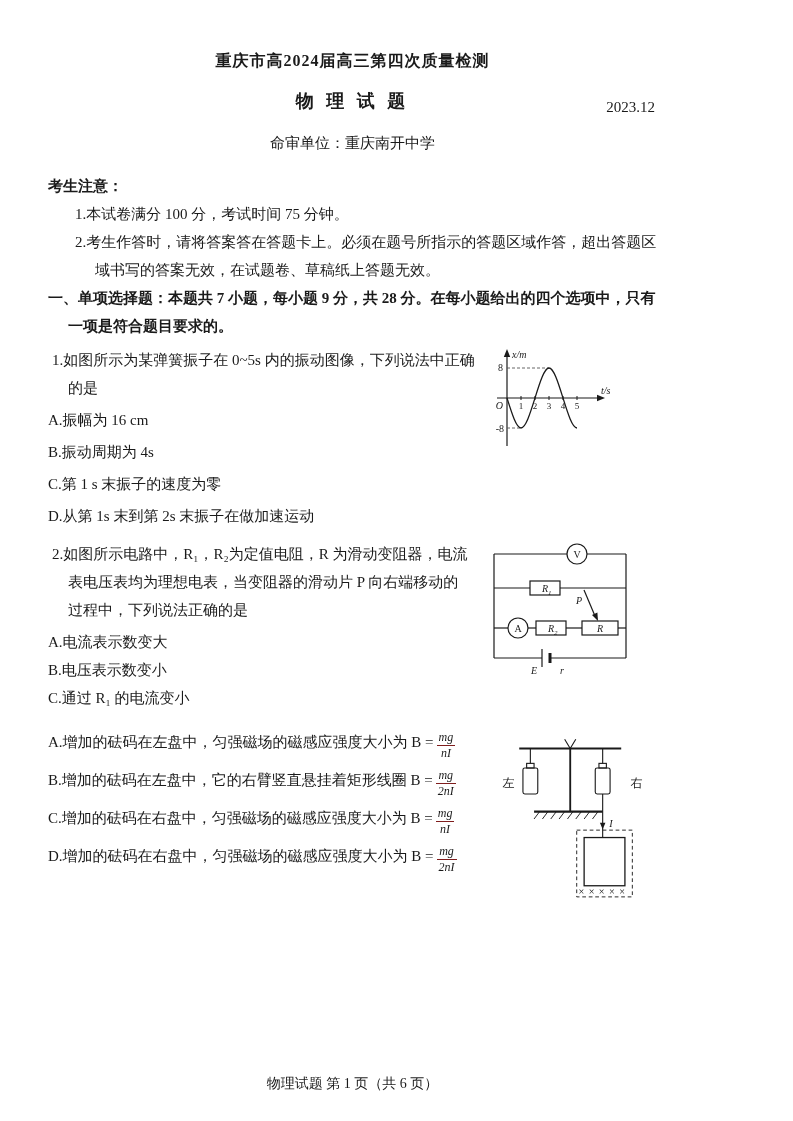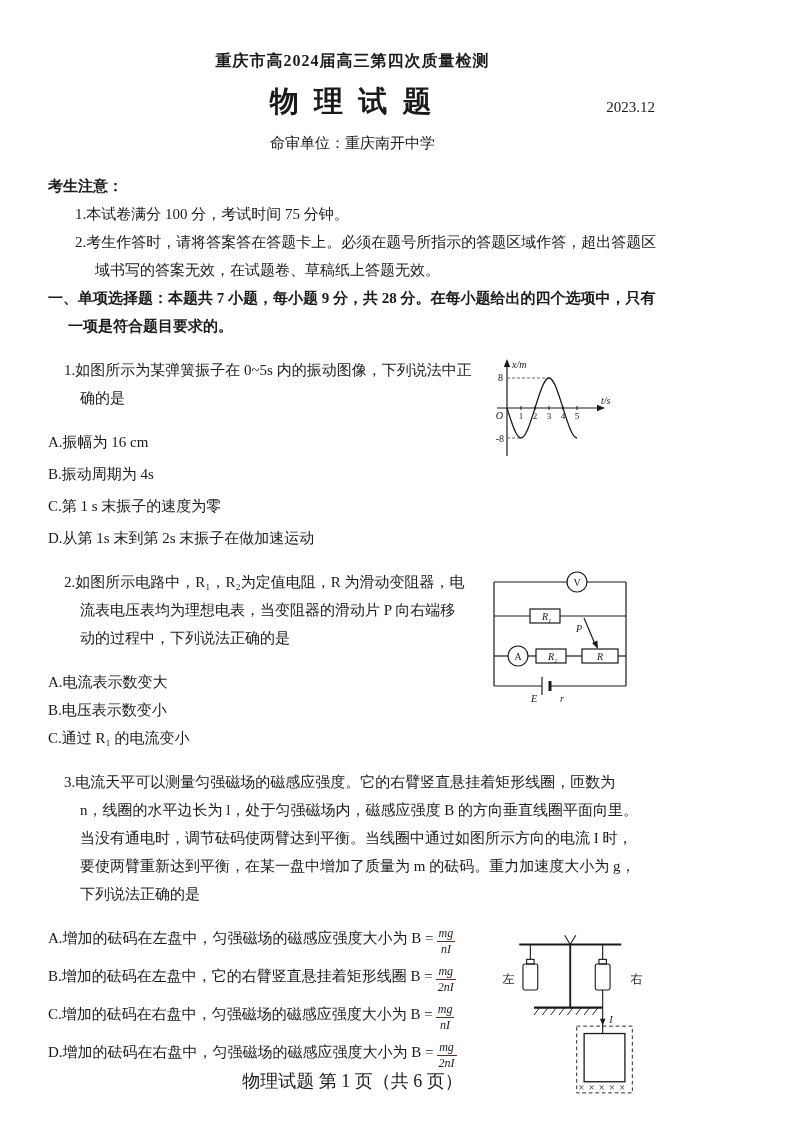--- a/index.html
+++ b/index.html
@@ -6,47 +6,47 @@
   html, body { margin:0; padding:0; background:#ffffff; }
   body {
     width:793px; height:1121px;
     font-family:"Liberation Serif","DejaVu Serif",serif;
     color:#1a1a1a; font-size:15px;
   }
   .page { position:relative; width:705px; height:1121px; background:#fff; padding:50px 48px 0; overflow:hidden; }
   .center { text-align:center; }
   .exam-line { font-size:16px; line-height:22px; letter-spacing:1px; font-weight:600; }
   .title-row { position:relative; margin-top:10px; height:38px; }
-  .main-title { font-size:29px; font-weight:bold; letter-spacing:4px; line-height:38px; }
+  .main-title { font-size:18px; font-weight:bold; letter-spacing:4px; line-height:38px; }
   .exam-date { position:absolute; right:2px; bottom:4px; font-size:15px; font-weight:normal; letter-spacing:0; }
   .issuer { font-size:15px; margin-top:12px; line-height:22px; }
   .notice-heading { font-weight:bold; margin-top:18px; line-height:28px; }
   .notice-item { line-height:28px; }
   .ni-1 { padding-left:27px; }
   .ni-2 { padding-left:47px; text-indent:-20px; }
   .section-heading { font-weight:bold; line-height:28px; padding-left:20px; text-indent:-20px; }
   .question { clear:both; }
-  .q-stem { margin:16px; line-height:28px; padding-left:16px; text-indent:-16px; }
+  .q-stem { margin:4px; line-height:28px; padding-left:16px; text-indent:-16px; }
   .option { line-height:28px; }
   .q1 { margin-top:6px; }
   .q1 .option { margin:4px 0; }
   .q2 { margin-top:10px; }
   .q3 { margin-top:16px; }
   .q3 .option { margin:5px 0; }
   .q4 { margin-top:8px; }
   .fig { float:right; }
   .fig-q1 { margin:0 40px 4px 12px; }
   .fig-q2 { margin:0 22px 4px 12px; }
   .fig-q3 { margin:2px 4px 4px 12px; }
   svg { display:block; }
   svg text { font-family:"Liberation Serif","DejaVu Serif",serif; fill:#1a1a1a; }
   .frac { display:inline-block; text-align:center; vertical-align:-10px; line-height:15px; font-size:12px; font-style:italic; margin-left:3px; }
   .frac .num { display:block; padding:0 2px; }
   .frac .den { display:block; border-top:1px solid #7f1d1d; padding:0 2px; }
-  .page-footer { position:absolute; left:0; right:0; bottom:28px; text-align:center; font-size:18px; }
+  .page-footer { position:absolute; left:0; right:0; bottom:28px; text-align:center; font-size:14px; }
 </style>
 </head>
 <body>
 
 <div class="page">
 
   <div class="exam-line center">重庆市高2024届高三第四次质量检测</div>
 
   <div class="title-row center">
     <span class="main-title">物 理 试 题</span>
@@ -131,21 +131,20 @@
         <text x="82" y="134" font-size="10" font-style="italic" text-anchor="middle">r</text>
       </svg>
     </div>
     <p class="q-stem">2.如图所示电路中，R₁，R₂为定值电阻，R 为滑动变阻器，电流表电压表均为理想电表，当变阻器的滑动片 P 向右端移动的过程中，下列说法正确的是</p>
     <div class="option">A.电流表示数变大</div>
     <div class="option">B.电压表示数变小</div>
     <div class="option">C.通过 R₁ 的电流变小</div>
   </div>
 
   <div class="question q3">
-    <p class="q-stem">3.电流天平可以测量匀强磁场的磁感应强度。它的右臂竖直悬挂着矩形线圈，匝数为 n，线圈的水平边长为 l，处于匀强磁场内，磁感应强度 B 的方向垂直线圈平面向里。当没有通电时，调节砝码使两臂达到平衡。当线圈中通过如图所示方向的电流 I 时，要使两臂重新达到平衡，在某一盘中增加了质量为 m 的砝码。重力加速度大小为 g，下列说法正确的是</p>
     <div class="fig fig-q3">
       <svg width="160" height="178" viewBox="0 0 160 192">
         <line x1="22" y1="20" x2="132" y2="20" stroke="#1a1a1a" stroke-width="2"></line>
         <polyline points="71,10 77,20 83,10" fill="none" stroke="#1a1a1a" stroke-width="1.2"></polyline>
         <line x1="77" y1="20" x2="77" y2="88" stroke="#1a1a1a" stroke-width="2"></line>
         <line x1="38" y1="88" x2="112" y2="88" stroke="#1a1a1a" stroke-width="2.5"></line>
         <line x1="44" y1="88" x2="38" y2="96" stroke="#1a1a1a" stroke-width="1"></line>
         <line x1="53" y1="88" x2="47" y2="96" stroke="#1a1a1a" stroke-width="1"></line>
         <line x1="62" y1="88" x2="56" y2="96" stroke="#1a1a1a" stroke-width="1"></line>
         <line x1="71" y1="88" x2="65" y2="96" stroke="#1a1a1a" stroke-width="1"></line>

